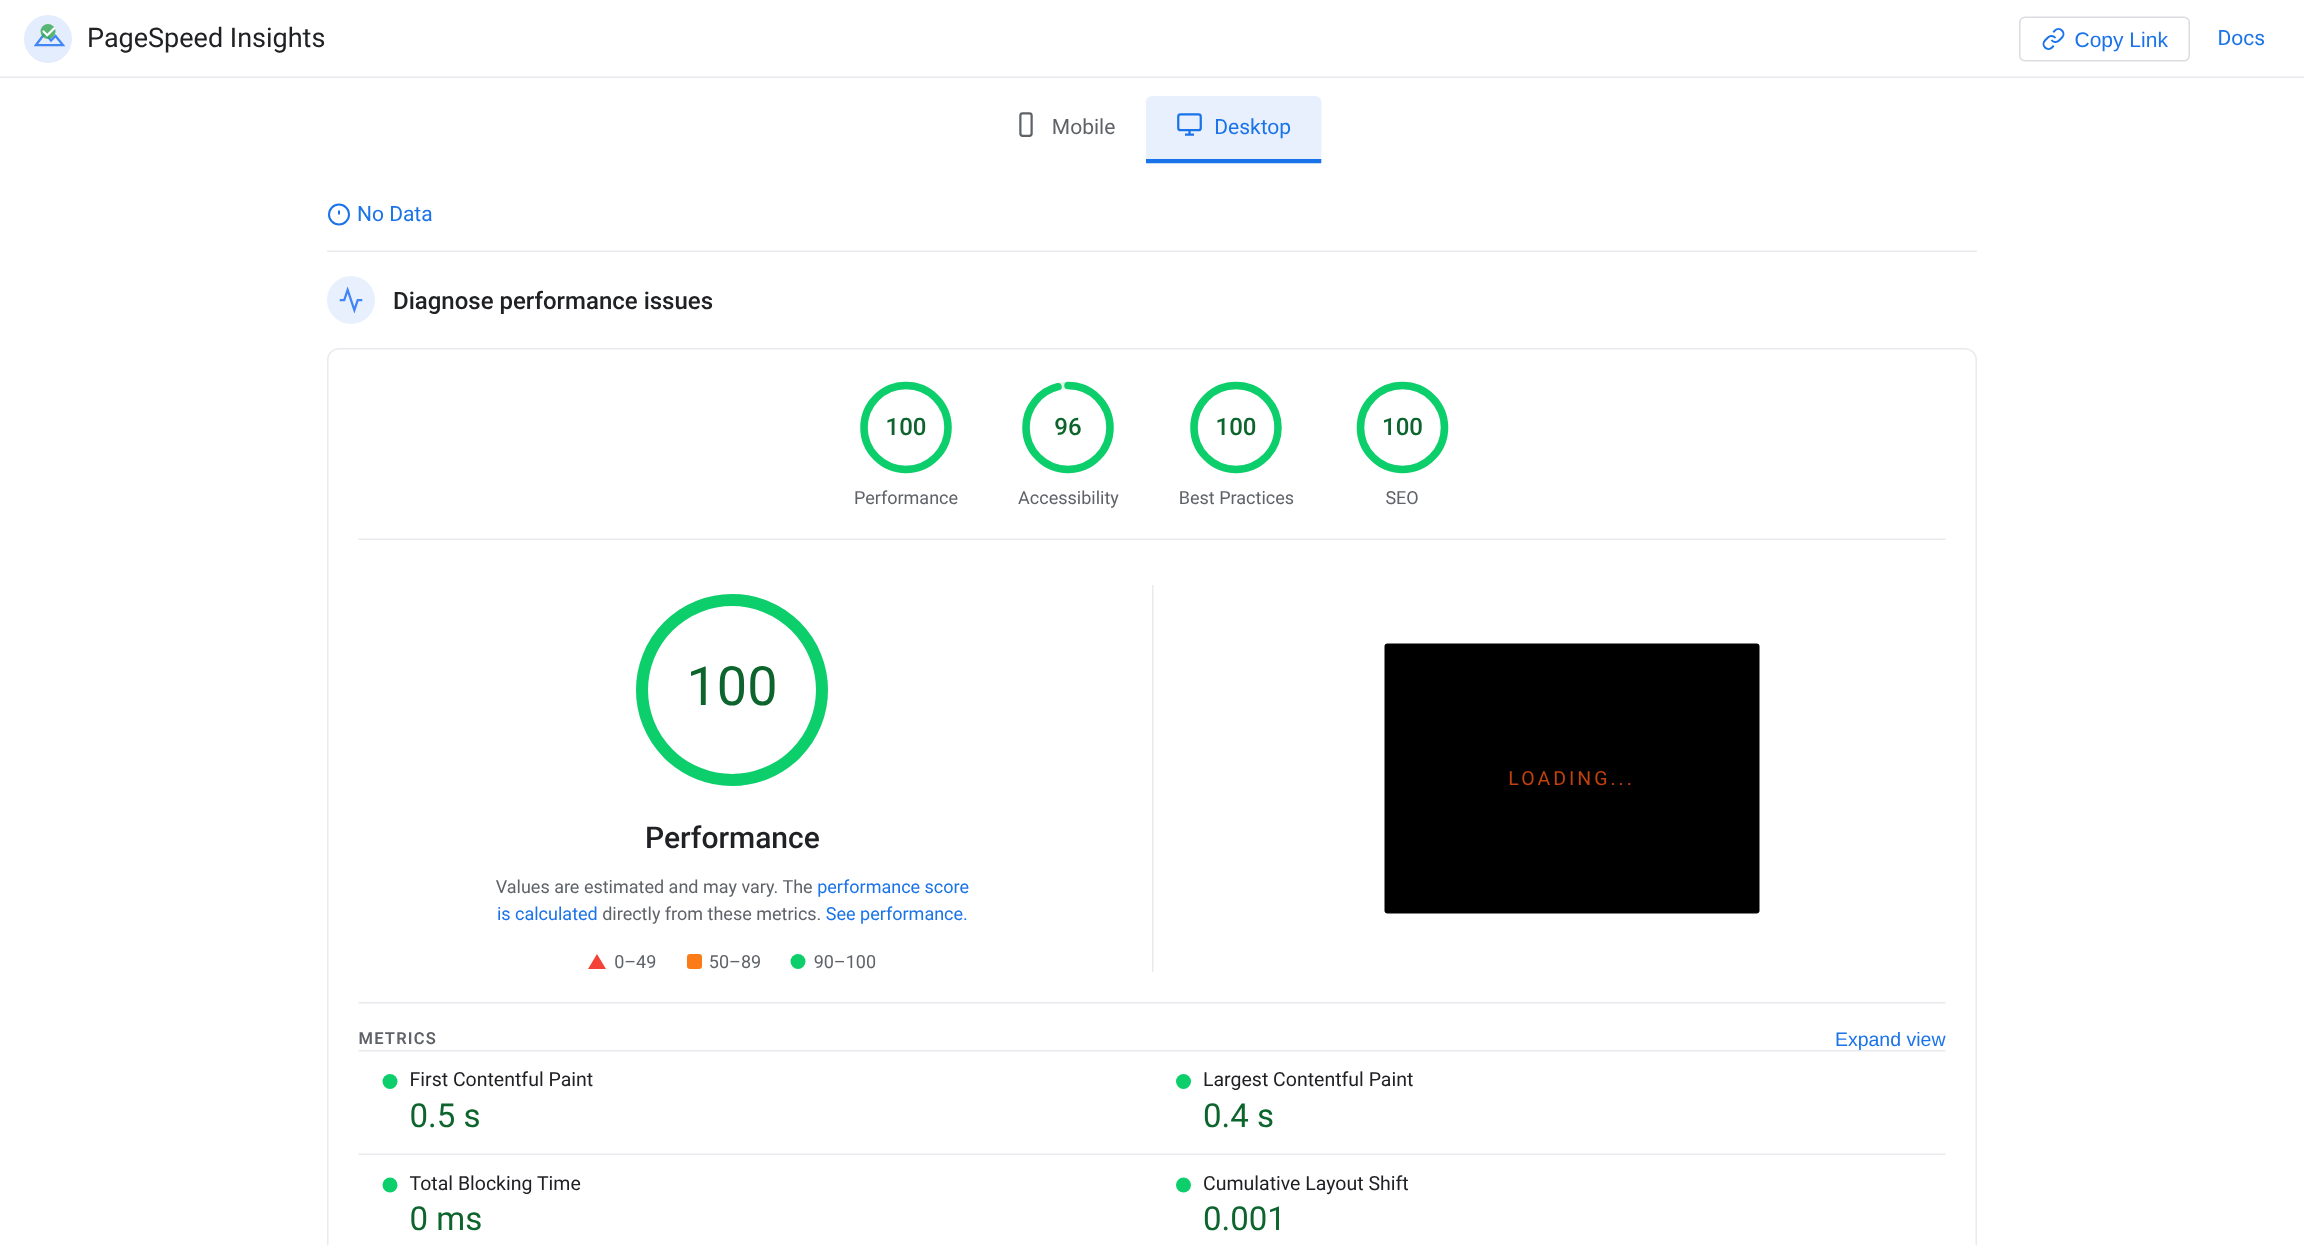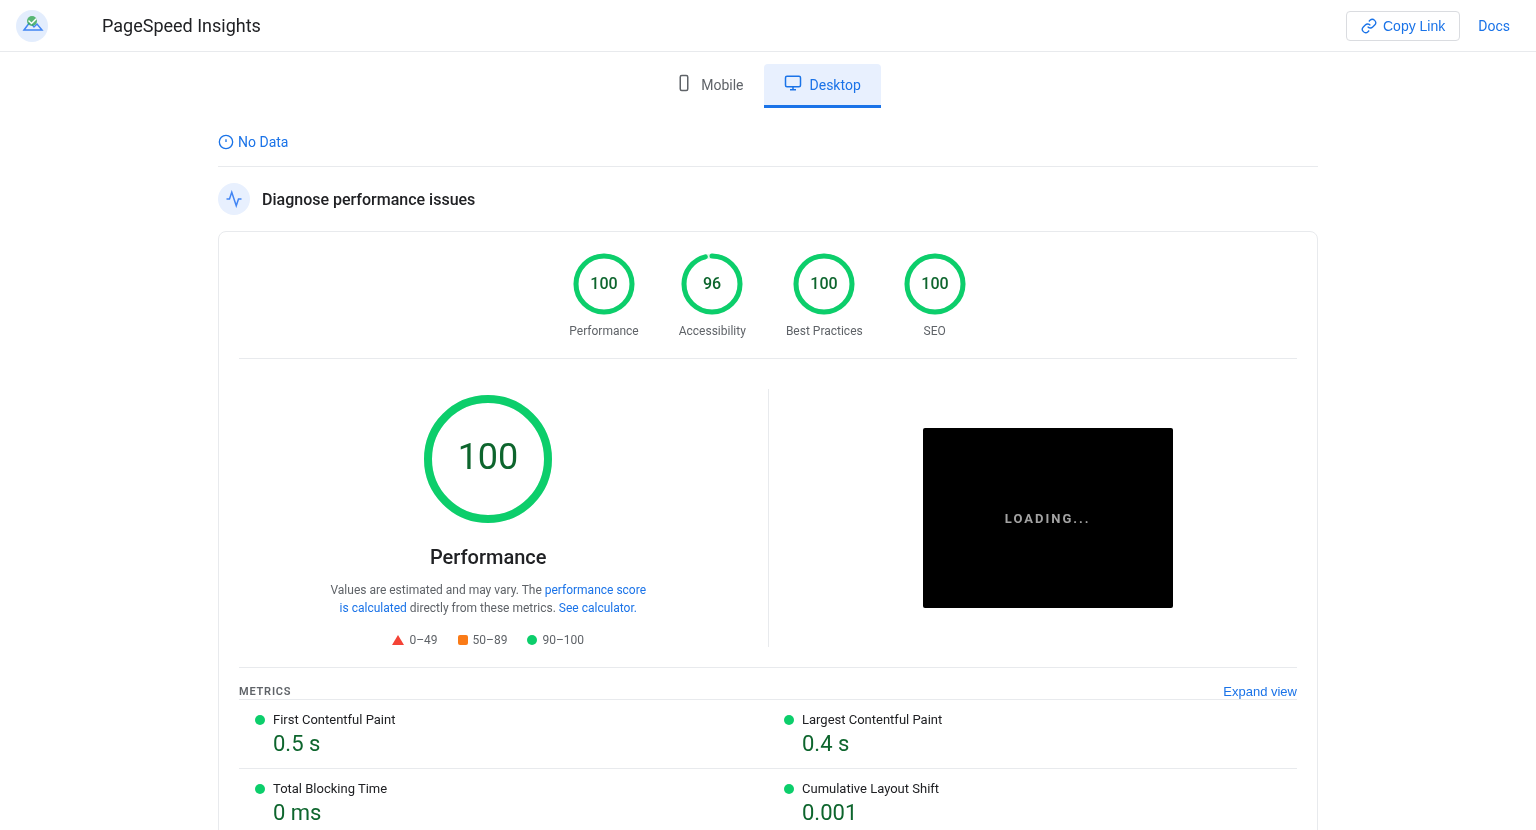--- a/index.html
+++ b/index.html
@@ -25,21 +25,20 @@
       gap: 10px;
     }
     .logo-icon {
       width: 32px;
       height: 32px;
     }
     .app-title {
       font-size: 18px;
       font-weight: 400;
       color: #202124;
-      margin-left: 44px;
     }
     .header-right {
       display: flex;
       align-items: center;
       gap: 8px;
     }
     .copy-link-btn {
       display: flex;
       align-items: center;
       gap: 6px;
@@ -262,24 +261,23 @@
     .loading-screen {
       width: 250px;
       height: 180px;
       background: #000;
       display: flex;
       align-items: center;
       justify-content: center;
       border-radius: 2px;
     }
     .loading-text {
-      color: #a3a3a3;
+      color: #c2410c;
       font-size: 13px;
       letter-spacing: 2px;
-      font-weight: bold;
     }
 
     
     .metrics-section {
       border-top: 1px solid #e8eaed;
       padding-top: 16px;
     }
     .metrics-header {
       display: flex;
       justify-content: space-between;
@@ -449,21 +447,21 @@
       <div class="performance-area">
         <div class="perf-left">
 
           <svg class="score-circle-large circle-svg" viewBox="0 0 140 140">
             <circle cx="70" cy="70" r="60" fill="none" stroke="#e0f7e9" stroke-width="8"></circle>
             <circle cx="70" cy="70" r="60" fill="none" stroke="#0cce6b" stroke-width="8" stroke-dasharray="376.99" stroke-dashoffset="0" stroke-linecap="round" transform="rotate(-90 70 70)"></circle>
             <text x="70" y="80" text-anchor="middle" font-size="36" font-weight="400" fill="#0d652d">100</text>
           </svg>
           <span class="perf-title">Performance</span>
           <p class="perf-note">
-            <span>Values are estimated and may vary. The </span><a href="#">performance score is calculated</a><span> directly from these metrics. </span><a href="#">See calculator.</a>
+            <span>Values are estimated and may vary. The </span><a href="#">performance score is calculated</a><span> directly from these metrics. </span><a href="#">See performance.</a>
           </p>
 
           <div class="legend">
             <div class="legend-item">
               <div class="legend-triangle"></div>
               <span>0–49</span>
             </div>
             <div class="legend-item">
               <div class="legend-square" style="background:#fa7b17;"></div>
               <span>50–89</span>

